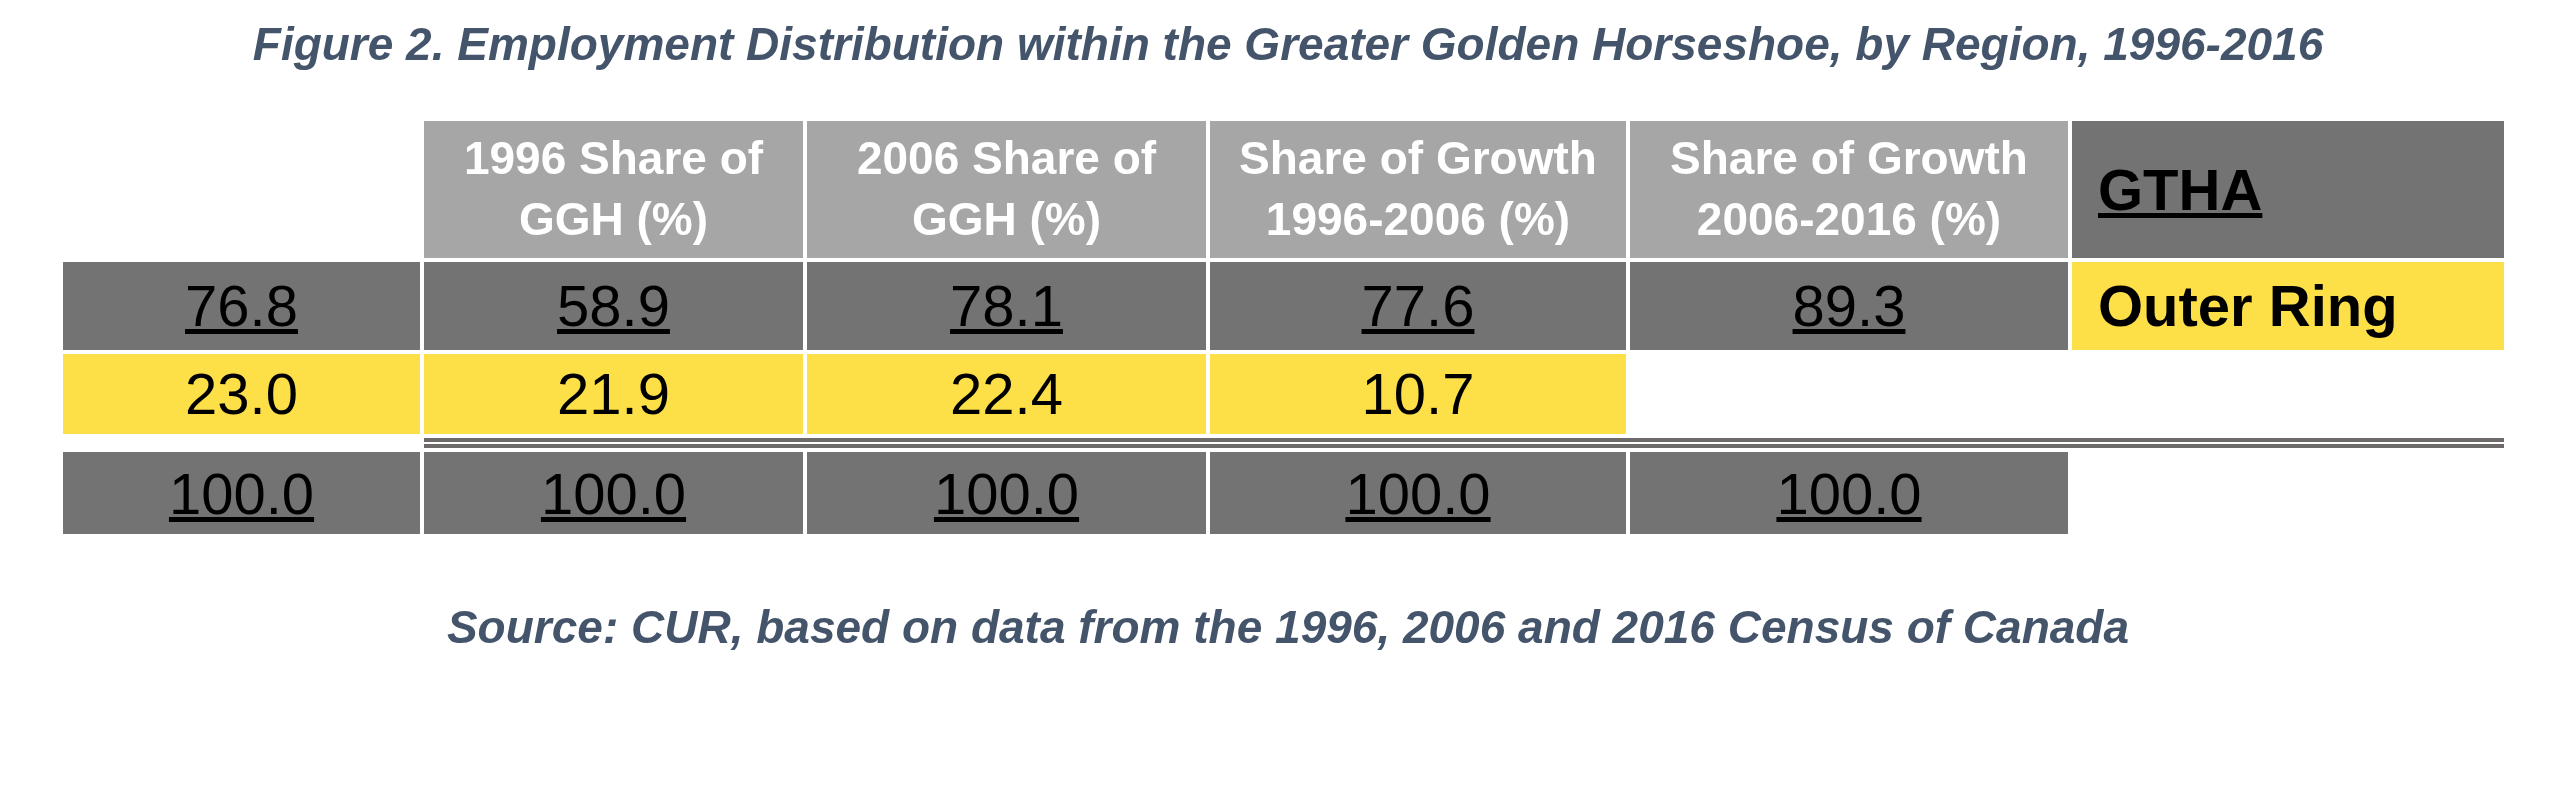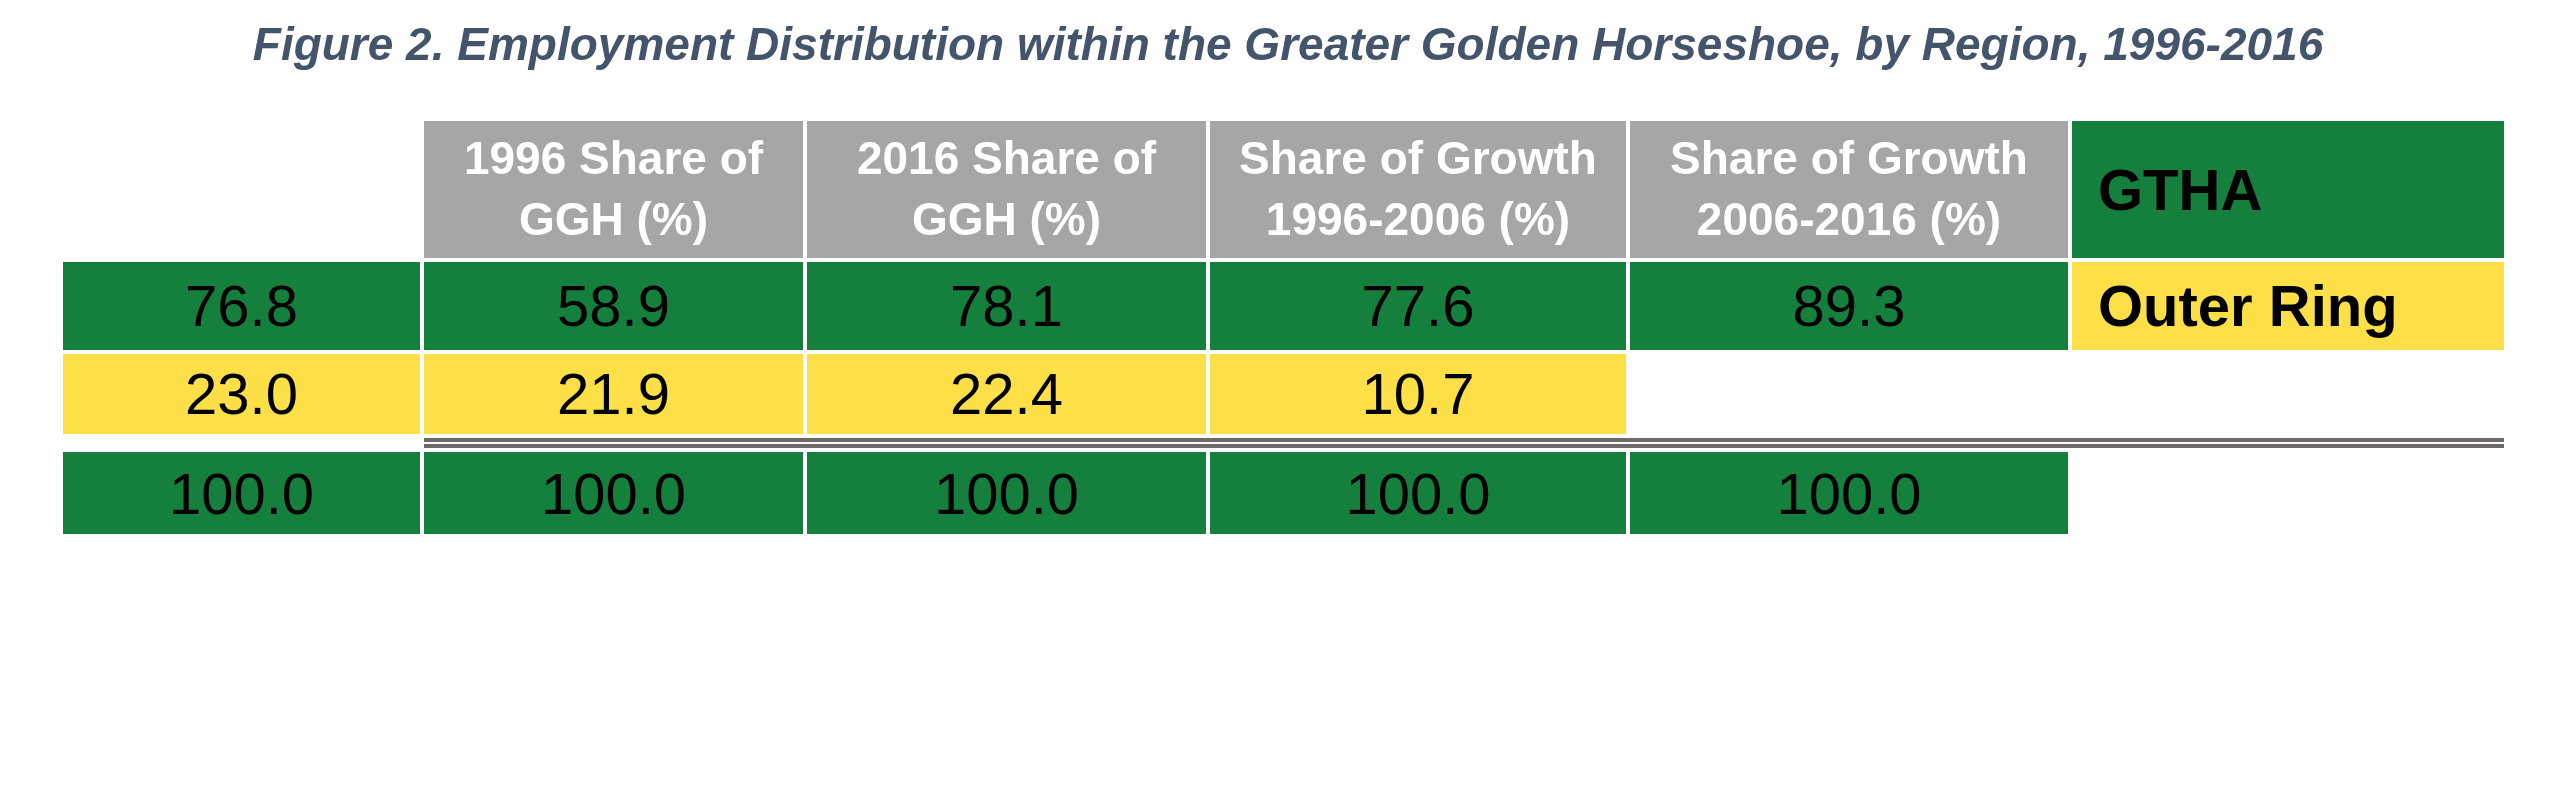--- a/index.html
+++ b/index.html
@@ -51,21 +51,21 @@
     padding-left: 26px;
     font-weight: bold;
     font-size: 58px;
     color: #000000;
   }
   .val {
     font-size: 58px;
     font-weight: normal;
     color: #000000;
   }
-  .bg-a { background: #15803d; }
+  .bg-a { background: #737373; text-decoration: underline; }
   .bg-b { background: #fde047; }
   .sep-spacer { background: transparent; }
   .sep-line {
     grid-column: 2 / 7;
     border-top: 4px solid #6E6A6A;
     border-bottom: 4px solid #6E6A6A;
     background: #ffffff;
   }
   .src-note {
     margin-top: 66px;
@@ -80,21 +80,21 @@
 <body>
 
 <div class="page">
 
   <div class="fig-title">Figure 2. Employment Distribution within the Greater Golden Horseshoe, by Region, 1996-2016</div>
 
   <div class="tbl">
 
     <div class="cell hdr hdr-empty"></div>
     <div class="cell hdr">1996 Share of GGH (%)</div>
-    <div class="cell hdr">2016 Share of GGH (%)</div>
+    <div class="cell hdr">2006 Share of GGH (%)</div>
     <div class="cell hdr">Share of Growth 1996-2006 (%)</div>
     <div class="cell hdr">Share of Growth 2006-2016 (%)</div>
 
     <div class="cell lbl bg-a">GTHA</div>
     <div class="cell val bg-a">76.8</div>
     <div class="cell val bg-a">58.9</div>
     <div class="cell val bg-a">78.1</div>
     <div class="cell val bg-a">77.6</div>
     <div class="cell val bg-a">89.3</div>
 
@@ -108,15 +108,16 @@
     <div class="sep-line"></div>
 
     <div class="cell val bg-a">100.0</div>
     <div class="cell val bg-a">100.0</div>
     <div class="cell val bg-a">100.0</div>
     <div class="cell val bg-a">100.0</div>
     <div class="cell val bg-a">100.0</div>
 
   </div>
 
+  <div class="src-note">Source: CUR, based on data from the 1996, 2006 and 2016 Census of Canada</div>
 
 </div>
 
 
 </body></html>

